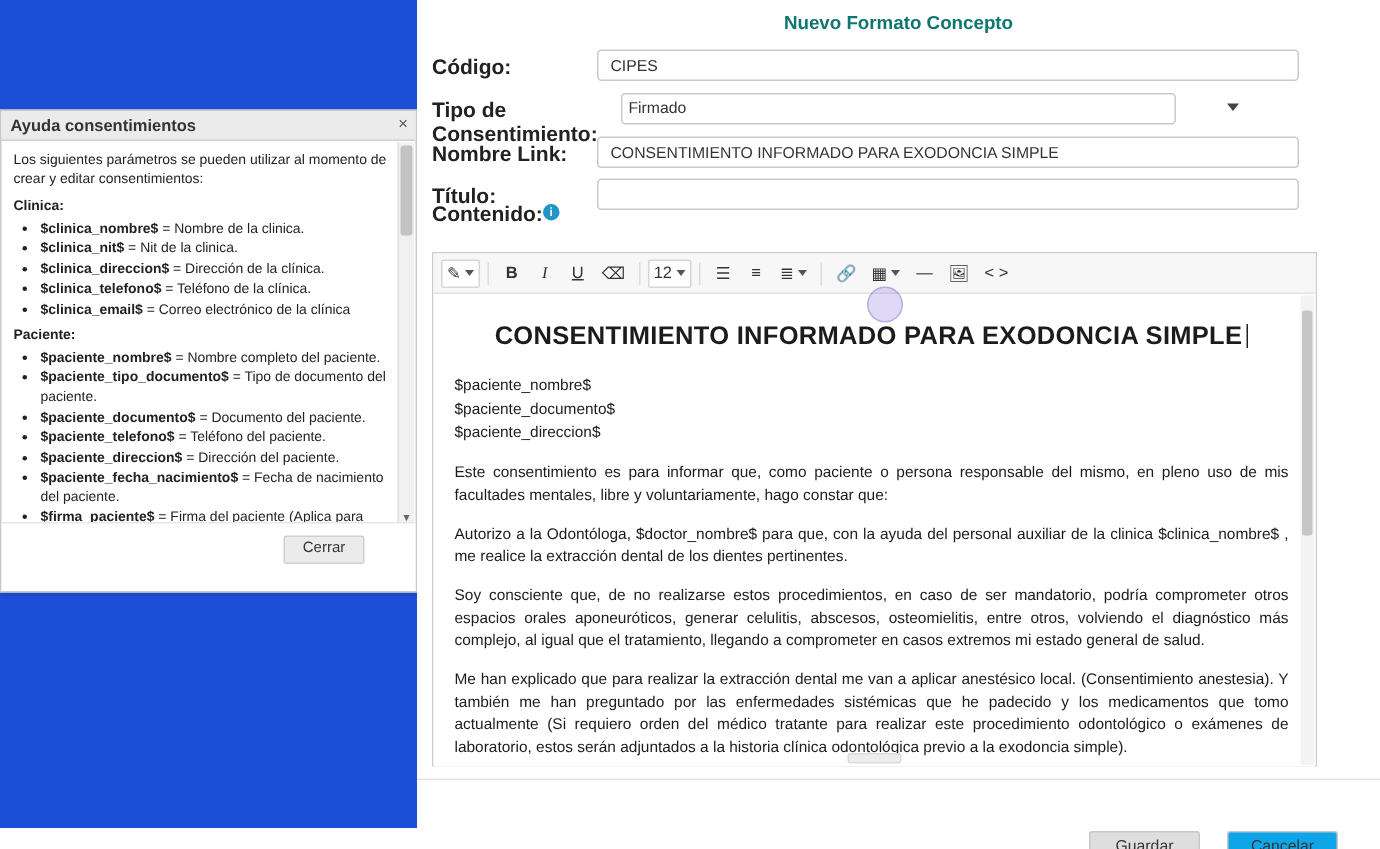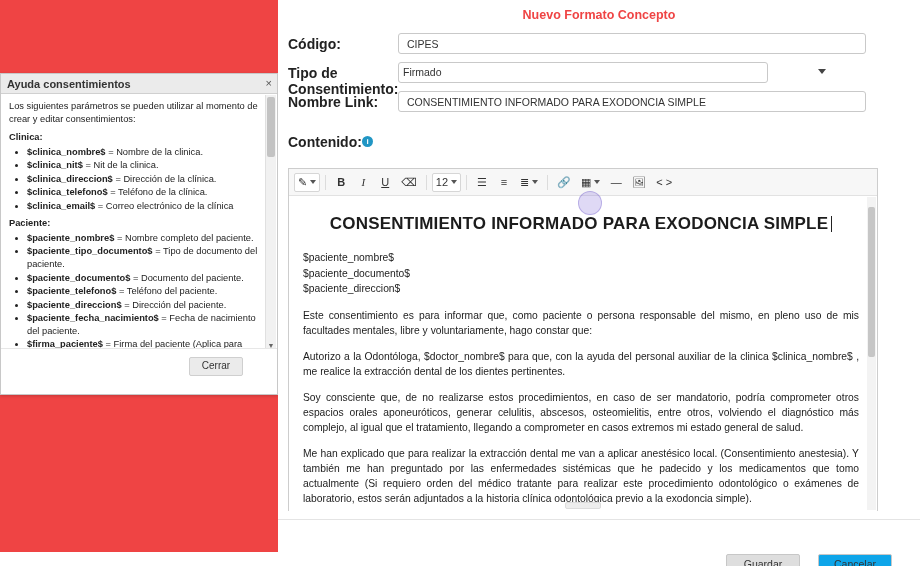--- a/index.html
+++ b/index.html
@@ -21,21 +21,21 @@
     width: 920px;
     height: 566px;
   }
 
   
   .left-pane {
     position: absolute;
     left: 0; top: 0;
     width: 278px;
     height: 566px;
-    background: #ef4444;
+    background: #1d4ed8;
     border-right: 1px solid #0369a1;
   }
   .help-window {
     position: absolute;
     left: 0px;
     top: 73px;
     width: 278px;
     height: 322px;
     background: #ffffff;
     border: 1px solid #c8c8c8;
@@ -156,21 +156,21 @@
     height: 566px;
     background: #ffffff;
   }
   .modal-title {
     position: absolute;
     left: 0; top: 8px;
     width: 642px;
     text-align: center;
     font-size: 12.5px;
     font-weight: bold;
-    color: #ef4444;
+    color: #0f766e;
   }
   .form-row {
     position: absolute;
     left: 10px;
     width: 624px;
     height: 22px;
   }
   .form-label {
     position: absolute;
     left: 0;
@@ -454,33 +454,37 @@
     <div class="modal-title">Nuevo Formato Concepto</div>
 
     <div class="form-row" style="top:33px;">
       <div class="form-label">Código:</div>
       <input class="form-field" type="text" value="CIPES" style="">
     </div>
 
     <div class="form-row" style="top:62px;">
       <div class="form-label">Tipo de Consentimiento:</div>
       <div class="select-wrap">
-        <select class="form-field" style="left:0;width:370px;">
+        <select class="form-field" style="left:16px;width:370px;">
           <option>Firmado</option>
           <option>No firmado</option>
         </select>
         <span class="caret"></span>
       </div>
     </div>
 
     <div class="form-row" style="top:91px;">
       <div class="form-label">Nombre Link:</div>
       <input class="form-field" type="text" value="CONSENTIMIENTO INFORMADO PARA EXODONCIA SIMPLE" style="">
     </div>
 
+    <div class="form-row" style="top:119px;">
+      <div class="form-label">Título:</div>
+      <input class="form-field" type="text" value="" style="">
+    </div>
 
     <div class="form-row" style="top:131px;height:16px;">
       <div class="form-label" style="width:auto;">Contenido:</div>
       <span class="info-icon" style="position:absolute;left:70px;top:5px;">i</span>
     </div>
 
     <div class="editor">
 
       <div class="toolbar">
         <div class="tb-btn boxed">

